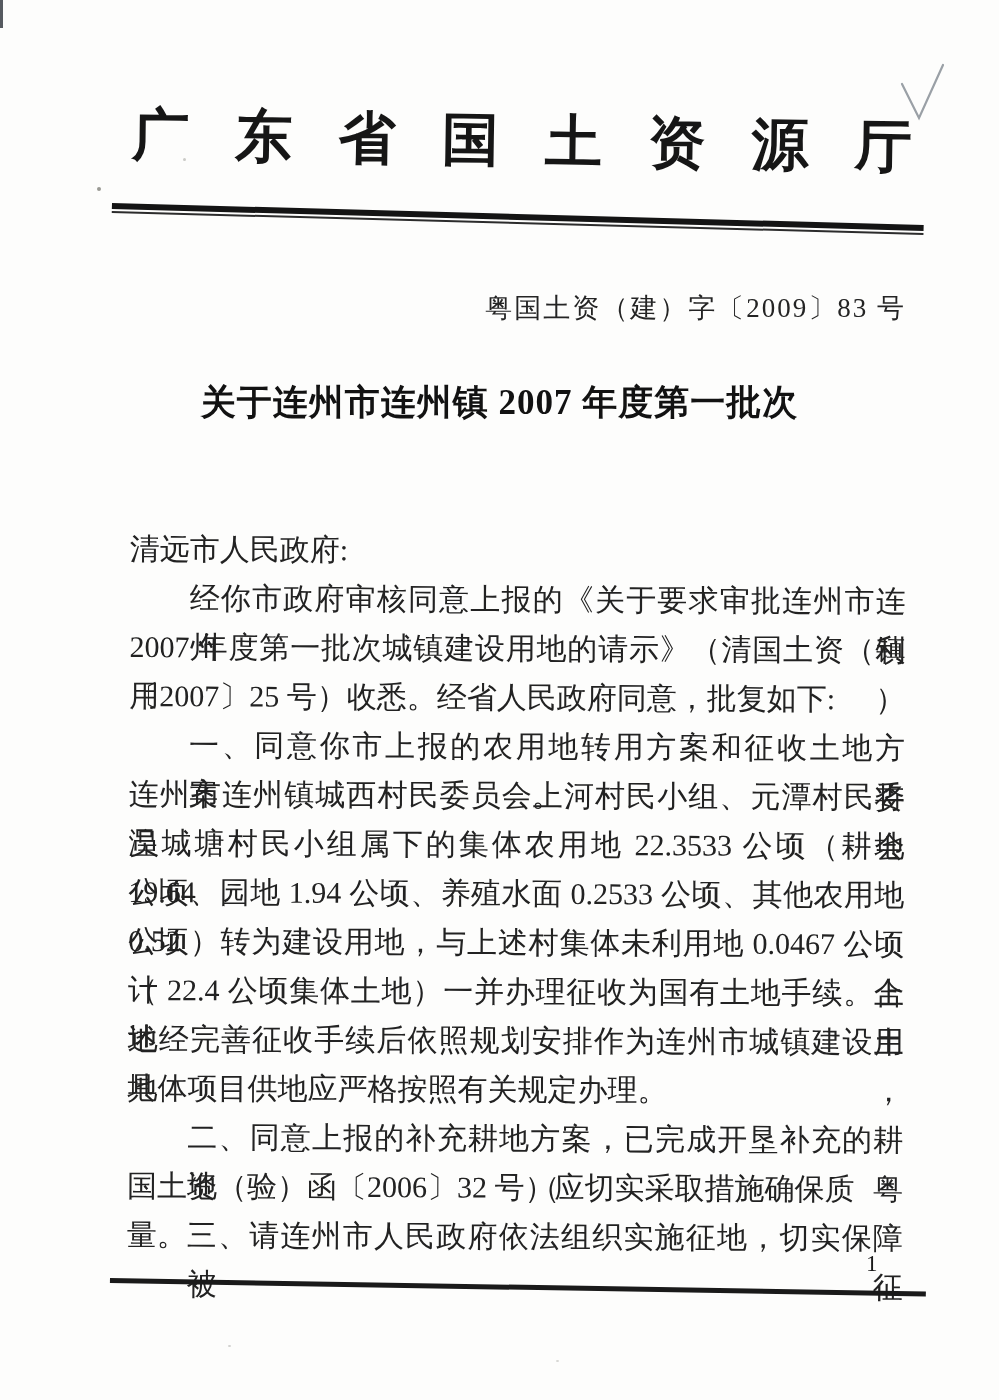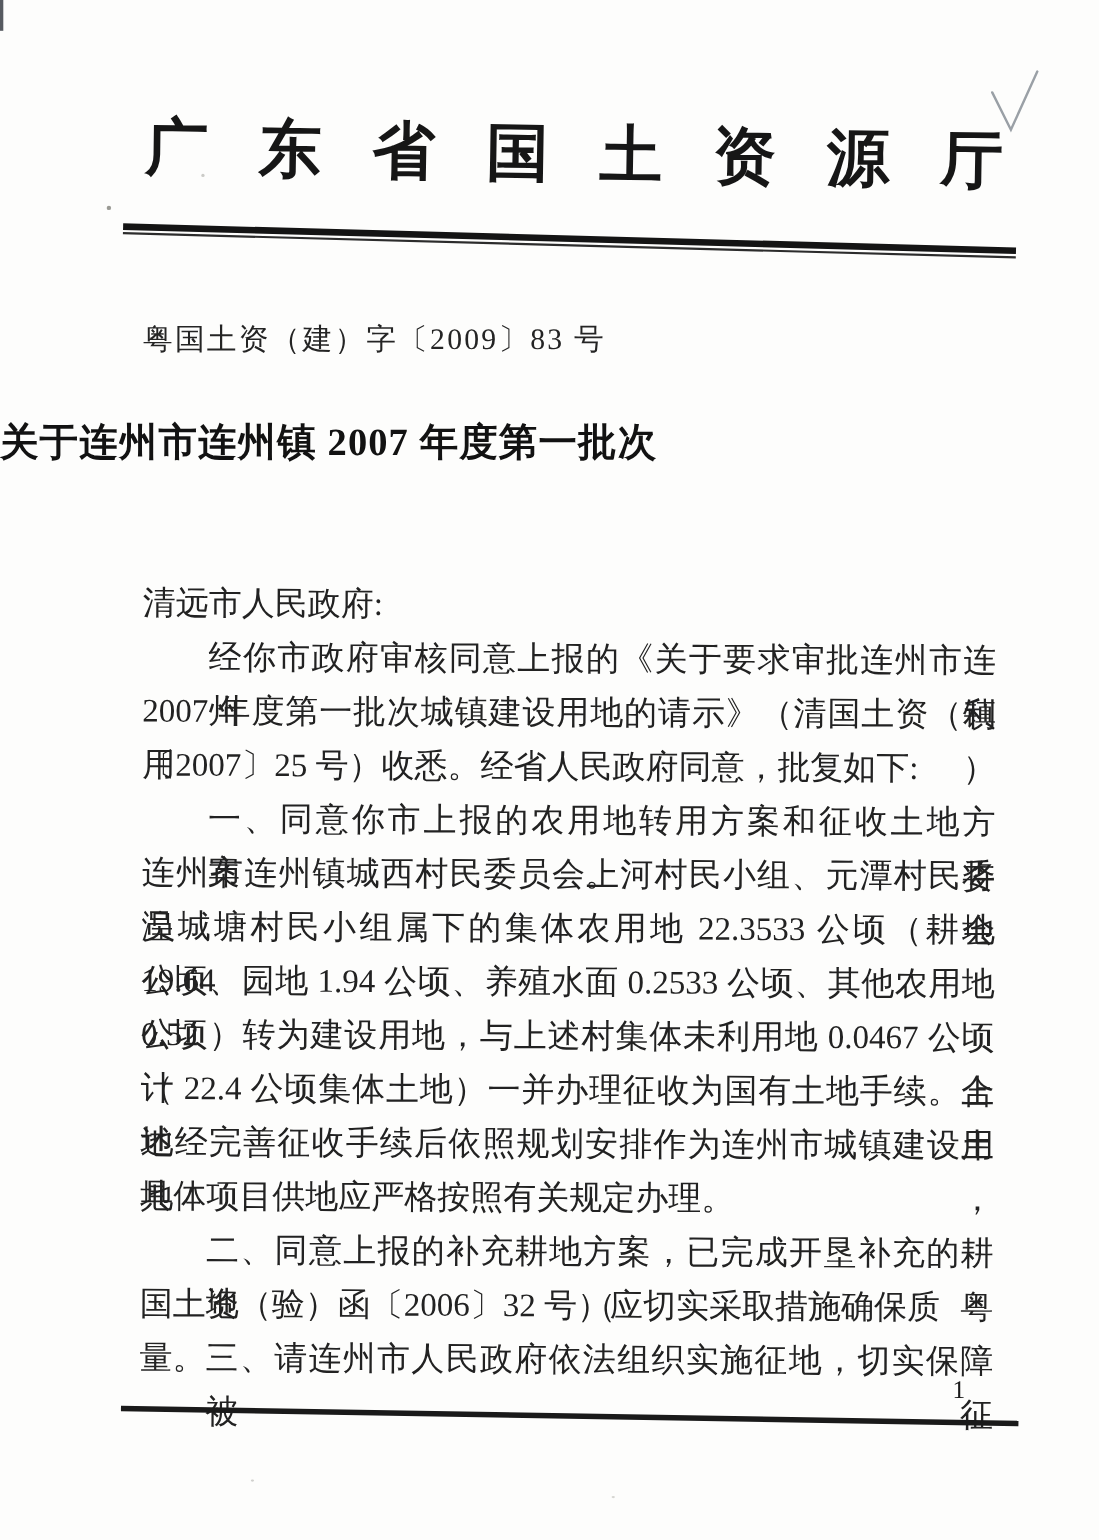--- a/index.html
+++ b/index.html
@@ -57,31 +57,32 @@
     transform-origin: left top;
   }
   .rule-top .thick { height: 6px; background: #141414; }
   .rule-top .thin  { height: 2px; background: #2c2c2c; margin-top: 2px; }
 
   
   .doc-no {
     position: absolute;
     left: 130px; top: 290px;
     width: 776px;
+    text-align: right;
     font-size: 27px;
     letter-spacing: 2px;
     color: #242424;
   }
 
   
   .title {
     position: absolute;
     left: 0; top: 378px;
     width: 100%;
-    text-align: left;
+    text-align: center;
     font-size: 35px;
     font-weight: bold;
     line-height: 50px;
     letter-spacing: 1px;
     color: #121212;
   }
 
   
   .body {
     position: absolute;

